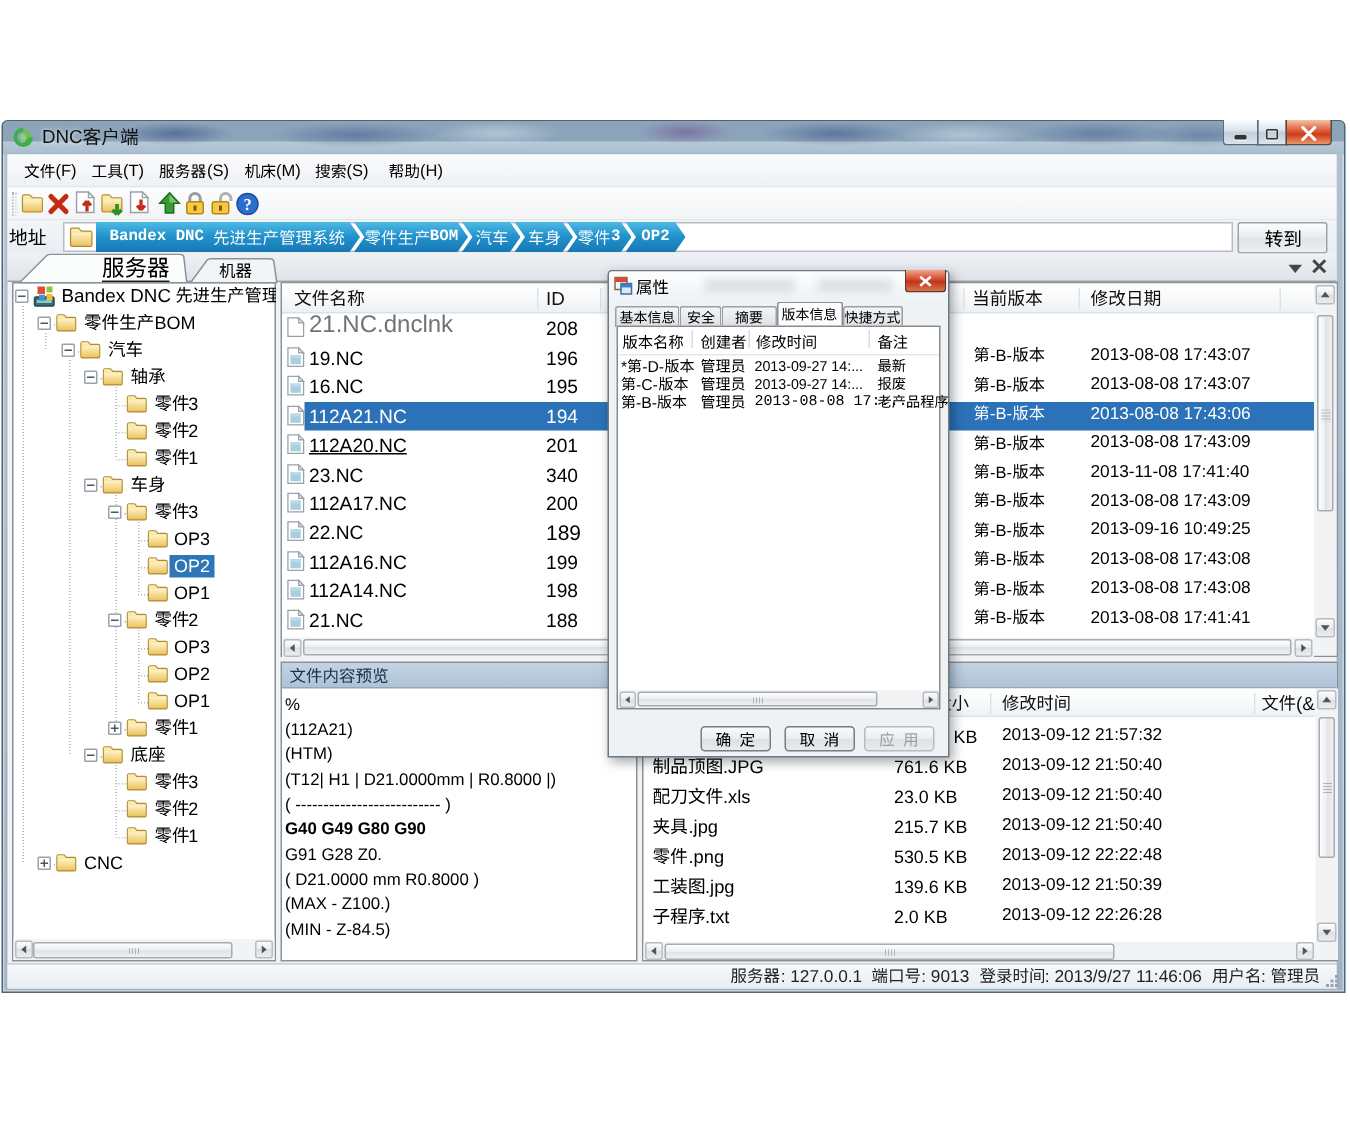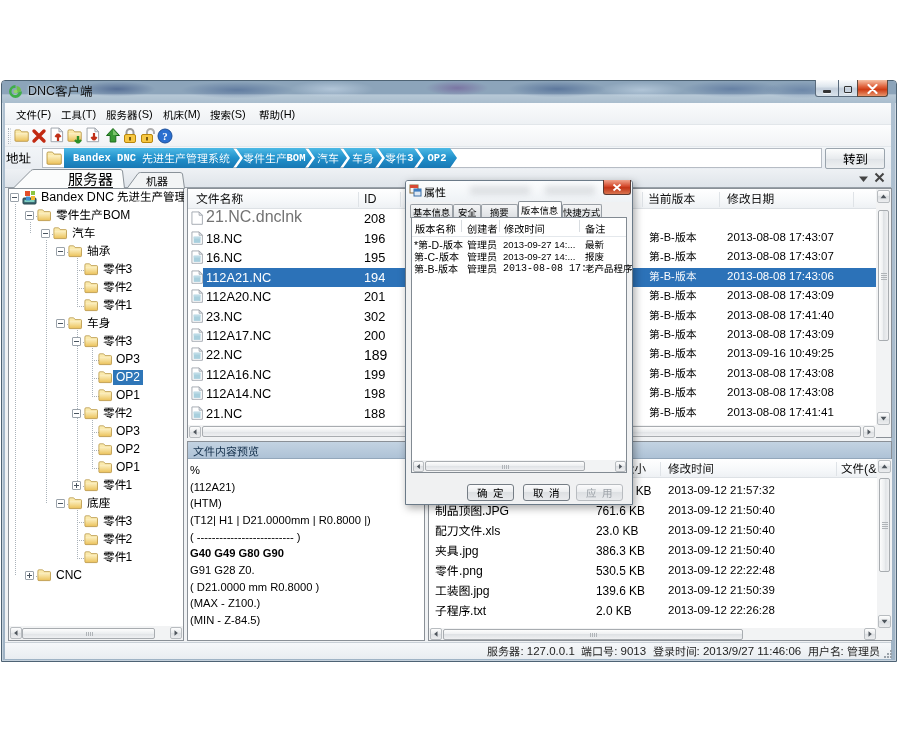--- a/index.html
+++ b/index.html
@@ -613,21 +613,21 @@
       </g>
     </svg></div>
 <svg style="position:absolute;left:191px;top:211.4px" width="13" height="15">
     <use href="#ficonp" transform="scale(0.95)"></use>
   </svg>
 <div style="position:absolute;left:206px;top:208px;font-size:16px;color:#737373;white-space:nowrap;">21.NC.dnclnk</div>
 <div style="position:absolute;left:364px;top:211.39999999999998px;font-size:12.8px;color:#000;">208</div>
 <svg style="position:absolute;left:191px;top:230.8px" width="13" height="15">
     <use href="#ficon" transform="scale(0.95)"></use>
   </svg>
-<div style="position:absolute;left:206px;top:230.82px;font-size:12.8px;color:#000;white-space:nowrap;">18.NC</div>
+<div style="position:absolute;left:206px;top:230.82px;font-size:12.8px;color:#000;white-space:nowrap;">19.NC</div>
 <div style="position:absolute;left:364px;top:230.82px;font-size:12.8px;color:#000;">196</div>
 <div style="position:absolute;left:649px;top:231.32px;font-size:11px;color:#000;white-space:nowrap;"><svg class="zh" style="vertical-align:-1.5px" width="11" height="11">
       <g transform="translate(0,9.3) scale(0.1080,-0.1080)" fill="currentColor">
         <use href="#u7b2c" x="0"></use>
       </g>
     </svg>-B-<svg class="zh" style="vertical-align:-1.5px" width="22" height="11">
       <g transform="translate(0,9.3) scale(0.1080,-0.1080)" fill="currentColor">
         <use href="#u7248" x="0"></use>
         <use href="#u672c" x="100"></use>
       </g>
@@ -662,49 +662,49 @@
     </svg>-B-<svg class="zh" style="vertical-align:-1.5px" width="22" height="11">
       <g transform="translate(0,9.3) scale(0.1080,-0.1080)" fill="currentColor">
         <use href="#u7248" x="0"></use>
         <use href="#u672c" x="100"></use>
       </g>
     </svg></div>
 <div style="position:absolute;left:727px;top:269.65999999999997px;font-size:11.5px;color:#fff;white-space:nowrap;">2013-08-08 17:43:06</div>
 <svg style="position:absolute;left:191px;top:289.1px" width="13" height="15">
     <use href="#ficon" transform="scale(0.95)"></use>
   </svg>
-<div style="position:absolute;left:206px;top:289.08px;font-size:12.8px;color:#000;white-space:nowrap;">112A20.NC</div>
+<div style="position:absolute;left:206px;top:289.08px;font-size:12.8px;color:#000;white-space:nowrap;text-decoration:underline;">112A20.NC</div>
 <div style="position:absolute;left:364px;top:289.08px;font-size:12.8px;color:#000;">201</div>
 <div style="position:absolute;left:649px;top:289.58px;font-size:11px;color:#000;white-space:nowrap;"><svg class="zh" style="vertical-align:-1.5px" width="11" height="11">
       <g transform="translate(0,9.3) scale(0.1080,-0.1080)" fill="currentColor">
         <use href="#u7b2c" x="0"></use>
       </g>
     </svg>-B-<svg class="zh" style="vertical-align:-1.5px" width="22" height="11">
       <g transform="translate(0,9.3) scale(0.1080,-0.1080)" fill="currentColor">
         <use href="#u7248" x="0"></use>
         <use href="#u672c" x="100"></use>
       </g>
     </svg></div>
 <div style="position:absolute;left:727px;top:289.08px;font-size:11.5px;color:#000;white-space:nowrap;">2013-08-08 17:43:09</div>
 <svg style="position:absolute;left:191px;top:308.5px" width="13" height="15">
     <use href="#ficon" transform="scale(0.95)"></use>
   </svg>
 <div style="position:absolute;left:206px;top:308.5px;font-size:12.8px;color:#000;white-space:nowrap;">23.NC</div>
-<div style="position:absolute;left:364px;top:308.5px;font-size:12.8px;color:#000;">302</div>
+<div style="position:absolute;left:364px;top:308.5px;font-size:12.8px;color:#000;">340</div>
 <div style="position:absolute;left:649px;top:309.0px;font-size:11px;color:#000;white-space:nowrap;"><svg class="zh" style="vertical-align:-1.5px" width="11" height="11">
       <g transform="translate(0,9.3) scale(0.1080,-0.1080)" fill="currentColor">
         <use href="#u7b2c" x="0"></use>
       </g>
     </svg>-B-<svg class="zh" style="vertical-align:-1.5px" width="22" height="11">
       <g transform="translate(0,9.3) scale(0.1080,-0.1080)" fill="currentColor">
         <use href="#u7248" x="0"></use>
         <use href="#u672c" x="100"></use>
       </g>
     </svg></div>
-<div style="position:absolute;left:727px;top:308.5px;font-size:11.5px;color:#000;white-space:nowrap;">2013-08-08 17:41:40</div>
+<div style="position:absolute;left:727px;top:308.5px;font-size:11.5px;color:#000;white-space:nowrap;">2013-11-08 17:41:40</div>
 <svg style="position:absolute;left:191px;top:327.9px" width="13" height="15">
     <use href="#ficon" transform="scale(0.95)"></use>
   </svg>
 <div style="position:absolute;left:206px;top:327.92px;font-size:12.8px;color:#000;white-space:nowrap;">112A17.NC</div>
 <div style="position:absolute;left:364px;top:327.92px;font-size:12.8px;color:#000;text-align:center;">200</div>
 <div style="position:absolute;left:649px;top:328.42px;font-size:11px;color:#000;white-space:nowrap;"><svg class="zh" style="vertical-align:-1.5px" width="11" height="11">
       <g transform="translate(0,9.3) scale(0.1080,-0.1080)" fill="currentColor">
         <use href="#u7b2c" x="0"></use>
       </g>
     </svg>-B-<svg class="zh" style="vertical-align:-1.5px" width="22" height="11">
@@ -892,21 +892,21 @@
       </g>
     </svg>.xls</div>
 <div style="position:absolute;left:596px;top:524.2px;font-size:11.9px;color:#000;white-space:nowrap;">23.0 KB</div>
 <div style="position:absolute;left:668px;top:524.2px;font-size:11.5px;color:#000;white-space:nowrap;">2013-09-12 21:50:40</div>
 <div style="position:absolute;left:435px;top:544.15px;font-size:12.2px;color:#000;white-space:nowrap;"><svg class="zh" style="vertical-align:-1.7px" width="24" height="12">
       <g transform="translate(0,10.1) scale(0.1180,-0.1180)" fill="currentColor">
         <use href="#u5939" x="0"></use>
         <use href="#u5177" x="100"></use>
       </g>
     </svg>.jpg</div>
-<div style="position:absolute;left:596px;top:544.15px;font-size:11.9px;color:#000;white-space:nowrap;">386.3 KB</div>
+<div style="position:absolute;left:596px;top:544.15px;font-size:11.9px;color:#000;white-space:nowrap;">215.7 KB</div>
 <div style="position:absolute;left:668px;top:544.15px;font-size:11.5px;color:#000;white-space:nowrap;">2013-09-12 21:50:40</div>
 <div style="position:absolute;left:435px;top:564.1px;font-size:12.2px;color:#000;white-space:nowrap;"><svg class="zh" style="vertical-align:-1.7px" width="24" height="12">
       <g transform="translate(0,10.1) scale(0.1180,-0.1180)" fill="currentColor">
         <use href="#u96f6" x="0"></use>
         <use href="#u4ef6" x="100"></use>
       </g>
     </svg>.png</div>
 <div style="position:absolute;left:596px;top:564.1px;font-size:11.9px;color:#000;white-space:nowrap;">530.5 KB</div>
 <div style="position:absolute;left:668px;top:564.1px;font-size:11.5px;color:#000;white-space:nowrap;">2013-09-12 22:22:48</div>
 <div style="position:absolute;left:435px;top:584.05px;font-size:12.2px;color:#000;white-space:nowrap;"><svg class="zh" style="vertical-align:-1.7px" width="35" height="12">

